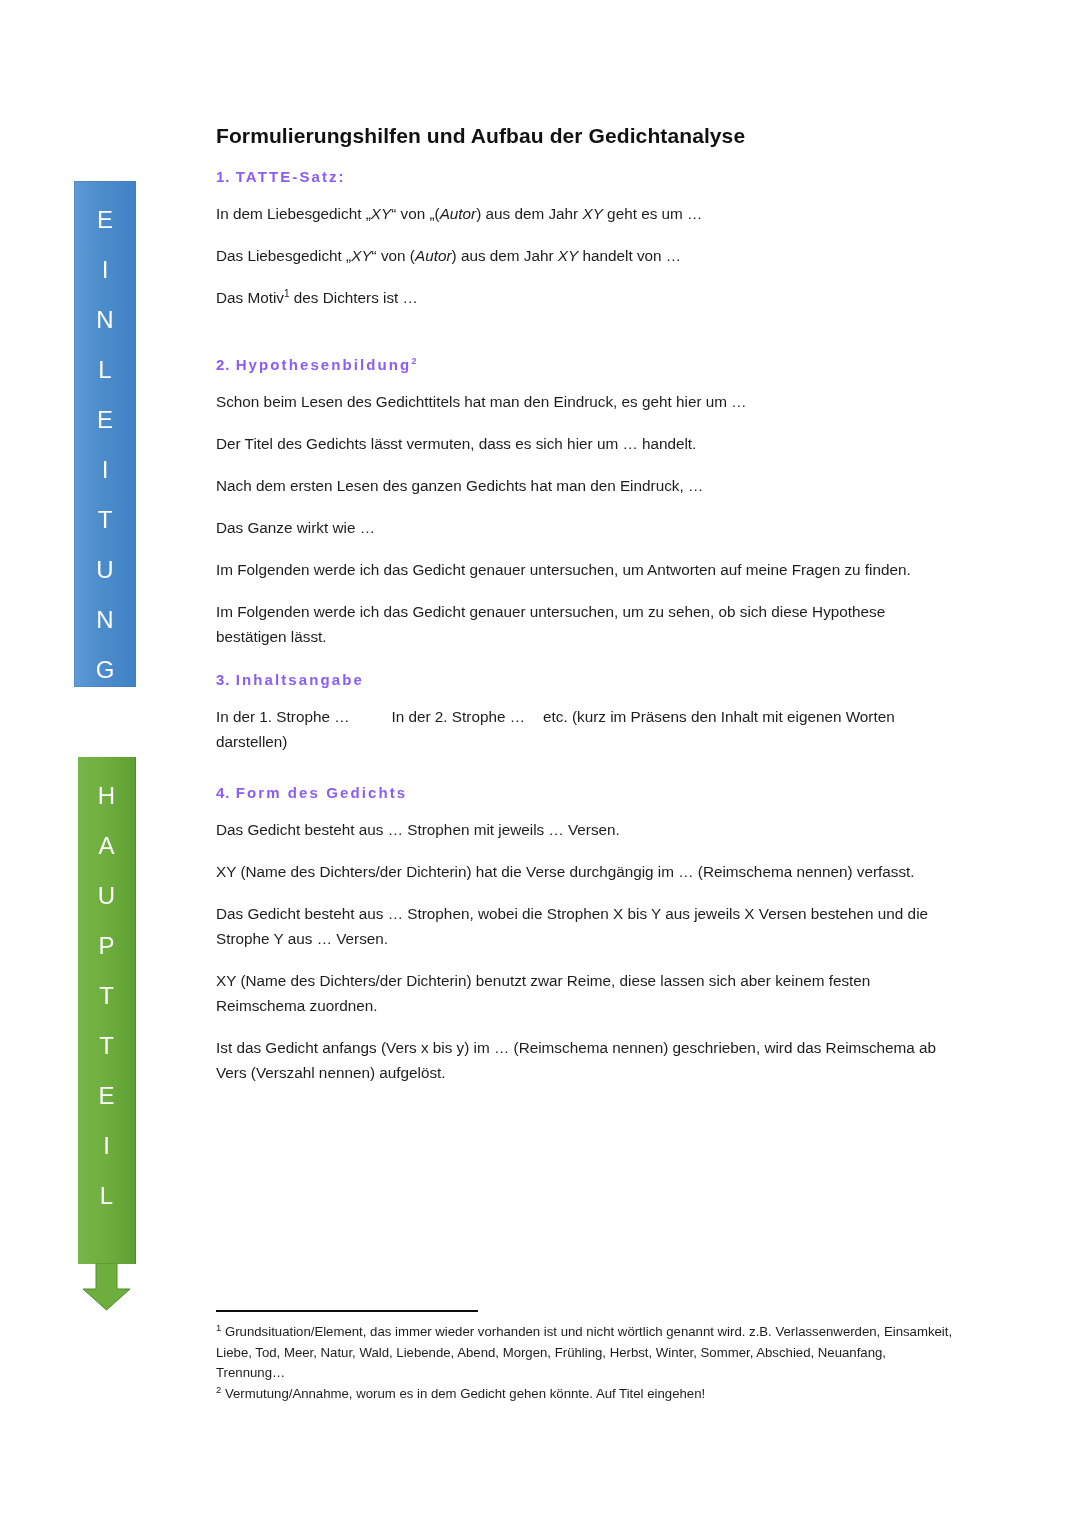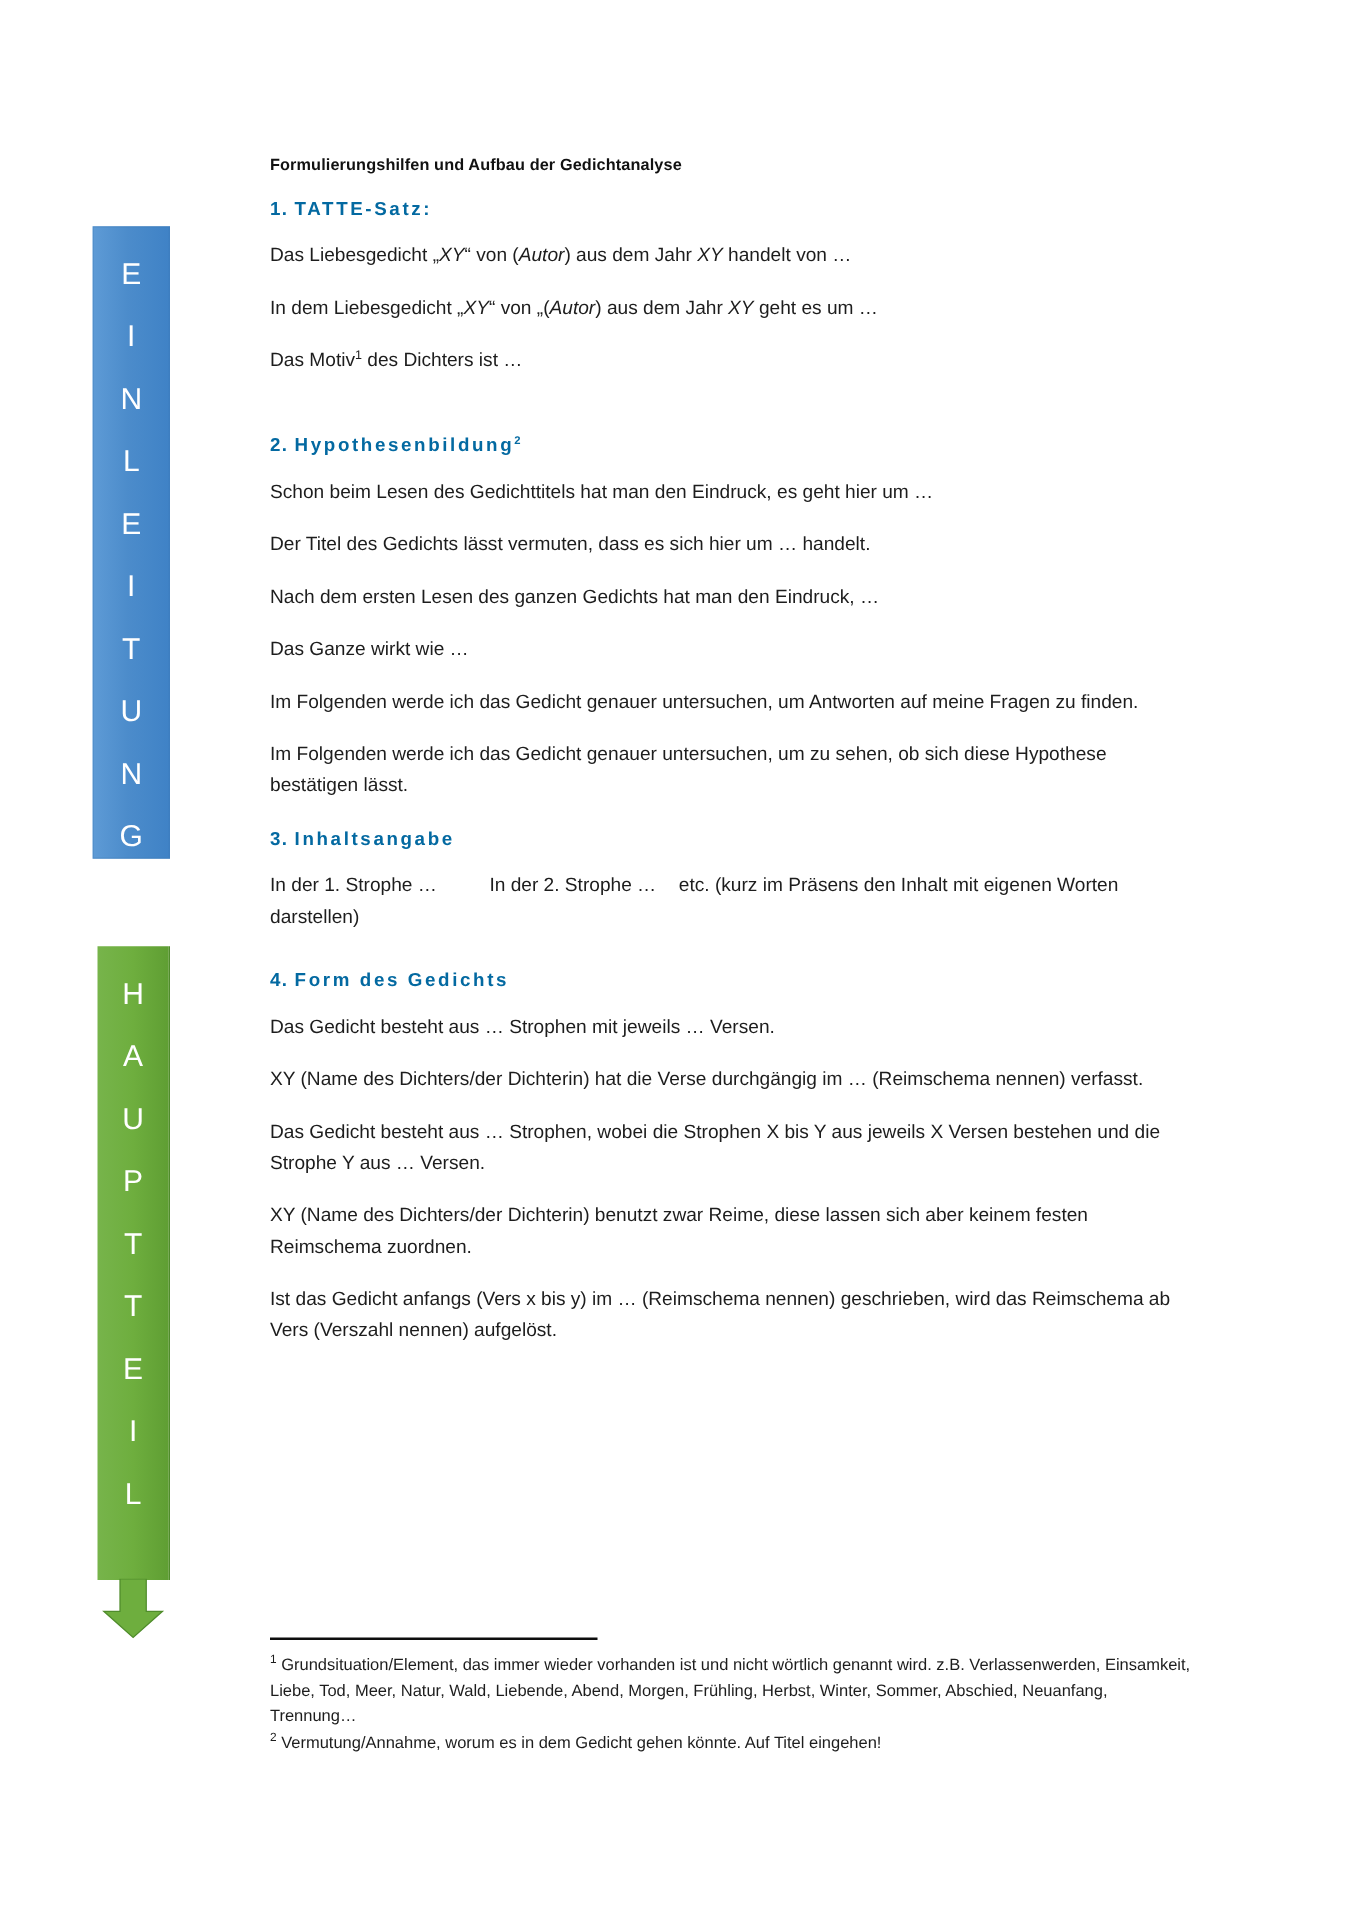--- a/index.html
+++ b/index.html
@@ -83,30 +83,30 @@
   .hauptteil-arrow svg { display: block; }
 
   
   .content {
     position: absolute;
     left: 216px;
     top: 124px;
     width: 732px;
   }
   .doc-title {
-    font-size: 13px;
+    font-size: 21px;
     font-weight: bold;
     color: #111111;
     margin: 0 0 20px 0;
     letter-spacing: 0.1px;
   }
   .section-heading {
     font-size: 15px;
     font-weight: bold;
-    color: #0369a1;
+    color: #8b5cf6;
     letter-spacing: 2.1px;
     margin: 0 0 16px 0;
   }
   .section-heading .num { letter-spacing: 1px; }
   .section-heading sup {
     font-size: 9px;
     letter-spacing: 0;
     vertical-align: super;
   }
   .para {
@@ -194,22 +194,22 @@
     <svg width="57" height="48" viewBox="0 0 57 48" xmlns="http://www.w3.org/2000/svg">
       <polygon points="18,0 39,0 39,26 52,26 28.5,47 5,26 18,26" fill="#6EAE3E" stroke="#4f8c2b" stroke-width="1"></polygon>
     </svg>
   </div>
 
   <div class="content">
     <h1 class="doc-title">Formulierungshilfen und Aufbau der Gedichtanalyse</h1>
     <div id="sections-root">
         <div class="section sec1">
           <div class="section-heading"><span class="num">1. </span><span>TATTE-Satz:</span></div>
+          <p class="para"><span>In dem Liebesgedicht „</span><em>XY</em><span>“ von „(</span><em>Autor</em><span>) aus dem Jahr </span><em>XY</em><span> geht es um …</span></p>
           <p class="para"><span>Das Liebesgedicht „</span><em>XY</em><span>“ von (</span><em>Autor</em><span>) aus dem Jahr </span><em>XY</em><span> handelt von …</span></p>
-          <p class="para"><span>In dem Liebesgedicht „</span><em>XY</em><span>“ von „(</span><em>Autor</em><span>) aus dem Jahr </span><em>XY</em><span> geht es um …</span></p>
           <p class="para"><span>Das Motiv</span><sup>1</sup><span> des Dichters ist …</span></p>
         </div>
         <div class="section sec2">
           <div class="section-heading"><span class="num">2. </span><span>Hypothesenbildung</span><sup>2</sup></div>
           <p class="para"><span>Schon beim Lesen des Gedichttitels hat man den Eindruck, es geht hier um …</span></p>
           <p class="para"><span>Der Titel des Gedichts lässt vermuten, dass es sich hier um … handelt.</span></p>
           <p class="para"><span>Nach dem ersten Lesen des ganzen Gedichts hat man den Eindruck, …</span></p>
           <p class="para"><span>Das Ganze wirkt wie …</span></p>
           <p class="para"><span>Im Folgenden werde ich das Gedicht genauer untersuchen, um Antworten auf meine Fragen zu finden.</span></p>
           <p class="para"><span>Im Folgenden werde ich das Gedicht genauer untersuchen, um zu sehen, ob sich diese Hypothese bestätigen lässt.</span></p>

